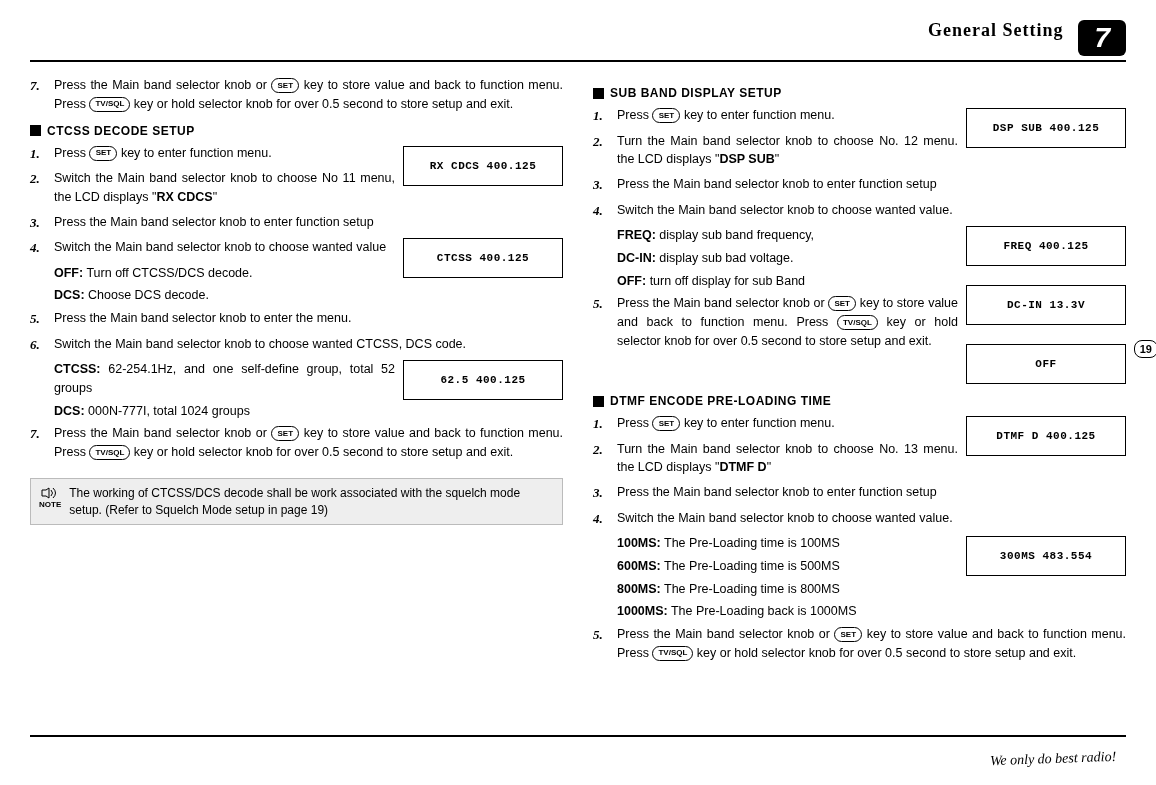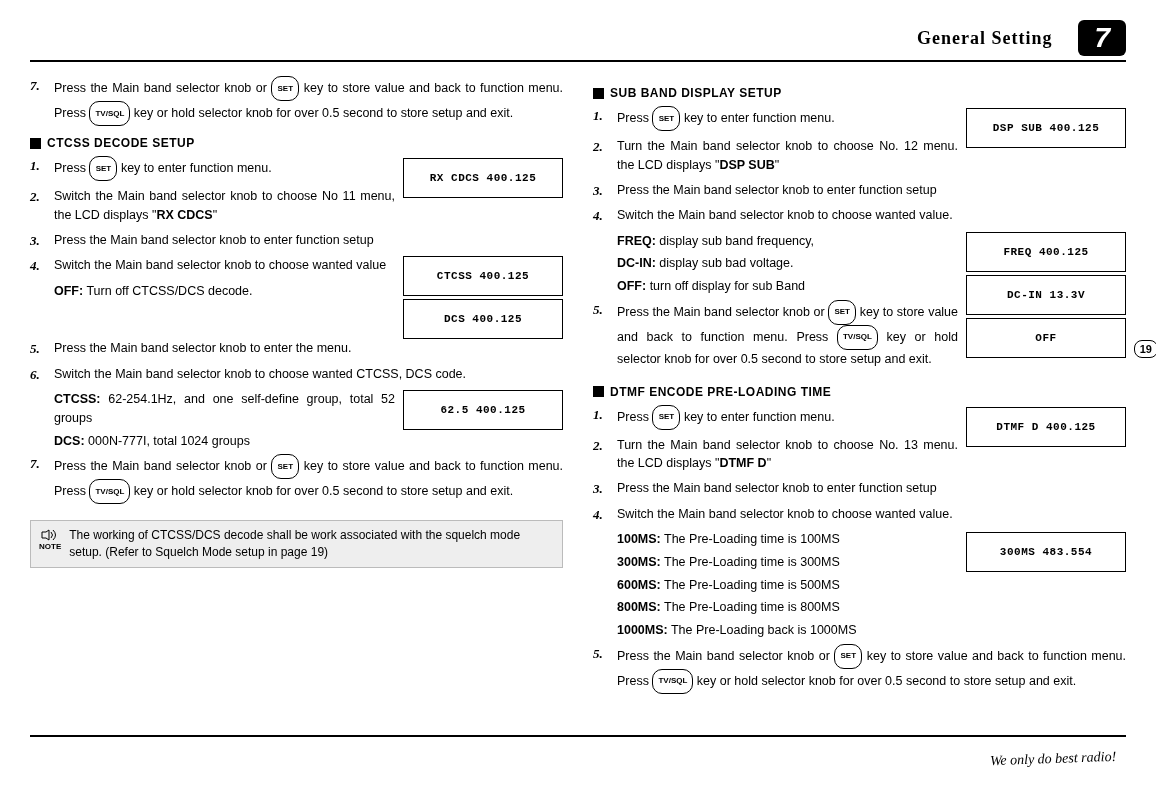--- a/index.html
+++ b/index.html
@@ -9,22 +9,21 @@
     color: #000;
     width: 1156px;
     height: 785px;
     background: #fff;
     position: relative;
     padding: 20px 30px 40px 30px;
   }
   .header {
     display: flex;
     justify-content: flex-end;
-    align-items: center;
-    gap: 26px;
+    gap: 15px;
     border-bottom: 2px solid #000;
     padding-bottom: 4px;
     margin-bottom: 14px;
   }
   .header-title { font-weight: bold; font-size: 18px; letter-spacing: 1px; font-family: Georgia, serif;}
   .header-box {
     background: #000; color: #fff; font-weight: bold;
     font-size: 28px; padding: 2px 16px; border-radius: 6px;
     font-style: italic;
   }
@@ -49,35 +48,35 @@
   ol.steps .num {
     font-style: italic; font-weight: bold; font-family: Georgia, serif;
     font-size: 13px; min-width: 16px;
   }
   ol.steps .body { flex: 1; }
   .sub { margin-left: 24px; margin-bottom:4px; line-height:1.5; text-align: justify;}
   .sub b { font-weight: bold; }
   .key {
     display: inline-flex; align-items: center; justify-content:center;
     border: 1.5px solid #000; border-radius: 10px;
-    padding: 0 5px; height: 25px; font-size: 8px; font-weight: bold;
+    padding: 0 5px; height: 15px; font-size: 8px; font-weight: bold;
     vertical-align: middle; background:#fff; min-width:28px;
     font-family: Arial, sans-serif;
   }
   .lcd {
     float: right;
     border: 1.5px solid #000;
     width: 160px; height: 40px;
     margin: 2px 0 2px 8px;
     display: flex; align-items: center; justify-content: center;
     font-family: "Courier New", monospace;
     font-weight: bold; font-size: 11px; letter-spacing: .5px;
     text-align: center;
   }
-  .lcd-stack { float: right; display:flex; flex-direction:column; gap:3px; margin-left:8px;}
+  .lcd-stack { float: right; display:flex; flex-direction:column; gap:19px; margin-left:8px;}
   .lcd-stack .lcd { float:none; margin:0;}
   .note-box {
     border: 1px solid #bbb;
     background: #eee;
     display: flex; gap: 8px;
     padding: 6px 8px;
     margin-top: 10px;
     font-size: 12px;
     line-height: 1.4;
   }
@@ -148,29 +147,29 @@
         <li>
           <span class="num">3.</span>
           <span class="body">Press the Main band selector knob to enter function setup</span>
         </li>
       </ol>
     </div>
 
     <div class="clearfix">
       <div class="lcd-stack">
         <div class="lcd">CTCSS 400.125</div>
-        <div class="lcd">DCS 400.125</div>
       </div>
       <ol class="steps">
         <li>
           <span class="num">4.</span>
           <span class="body">Switch the Main band selector knob to choose wanted value</span>
         </li>
       </ol>
       <div class="sub"><b>OFF:</b><span> Turn off CTCSS/DCS decode.</span></div>
+      <div class="sub"><b>DCS:</b><span> Choose DCS decode.</span></div>
     </div>
 
     <ol class="steps">
       <li>
         <span class="num">5.</span>
         <span class="body">Press the Main band selector knob to enter the menu.</span>
       </li>
       <li>
         <span class="num">6.</span>
         <span class="body">Switch the Main band selector knob to choose wanted CTCSS, DCS code.</span>
@@ -295,21 +294,20 @@
         <li>
           <span class="num">4.</span>
           <span class="body">Switch the Main band selector knob to choose wanted value.</span>
         </li>
       </ol>
     </div>
 
     <div class="clearfix">
       <div class="lcd">300MS 483.554</div>
       <div class="sub"><b>100MS:</b><span> The Pre-Loading time is 100MS</span></div>
-      <div class="sub"><b>300MS:</b><span> The Pre-Loading time is 300MS</span></div>
       <div class="sub"><b>600MS:</b><span> The Pre-Loading time is 500MS</span></div>
       <div class="sub"><b>800MS:</b><span> The Pre-Loading time is 800MS</span></div>
       <div class="sub"><b>1000MS:</b><span> The Pre-Loading back is 1000MS</span></div>
     </div>
 
     <ol class="steps">
       <li>
         <span class="num">5.</span>
         <span class="body">
           <span>Press the Main band selector knob or </span>

